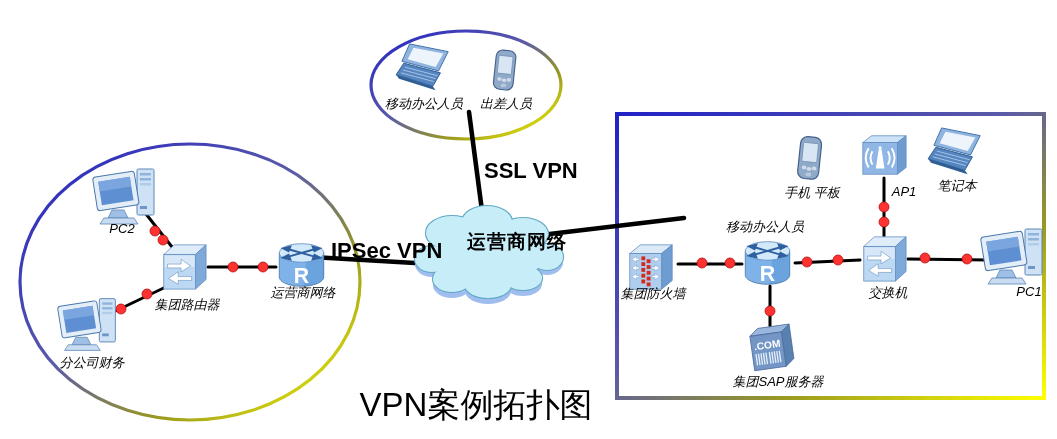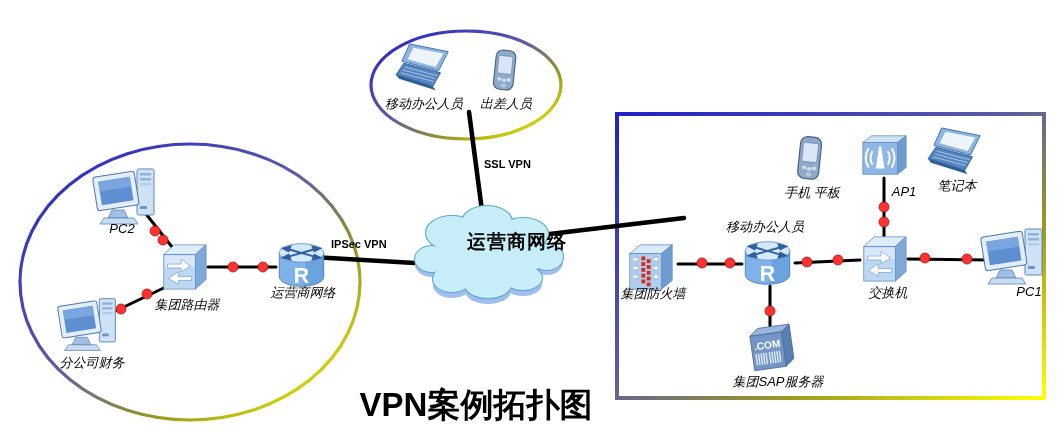--- a/index.html
+++ b/index.html
@@ -2,24 +2,24 @@
 <html><head>
 <meta charset="utf-8">
 <style>
   html,body{margin:0;padding:0;background:#ffffff;}
   .stage{position:relative;width:1057px;height:439px;background:#ffffff;overflow:hidden;
          font-family:"Liberation Sans","DejaVu Sans",sans-serif;}
   .bg{position:absolute;left:0;top:0;width:1057px;height:439px;}
   .icon{position:absolute;}
   .node-label{position:absolute;transform:translateX(-50%);font-size:13px;color:#000;
               white-space:nowrap;line-height:1.1;font-style:italic;}
-  .link-label{position:absolute;font-weight:bold;font-size:11px;color:#000;white-space:nowrap;}
+  .link-label{position:absolute;font-weight:bold;font-size:22px;color:#000;white-space:nowrap;}
   .cloud-label{position:absolute;transform:translateX(-50%);font-weight:bold;font-size:19px;
                color:#000;white-space:nowrap;letter-spacing:1px;margin-left:28px;}
-  .diagram-title{position:absolute;transform:translateX(-50%);font-weight:bold;font-size:33px;
+  .diagram-title{position:absolute;transform:translateX(-50%);font-weight:normal;font-size:33px;
                  color:#000;white-space:nowrap;text-align:center;}
 </style>
 </head>
 <body>
 
 <div class="stage">
 
   <svg class="bg" viewBox="0 0 1057 439">
     <defs>
       <linearGradient id="grpBorder" x1="0" y1="0" x2="1" y2="1">

